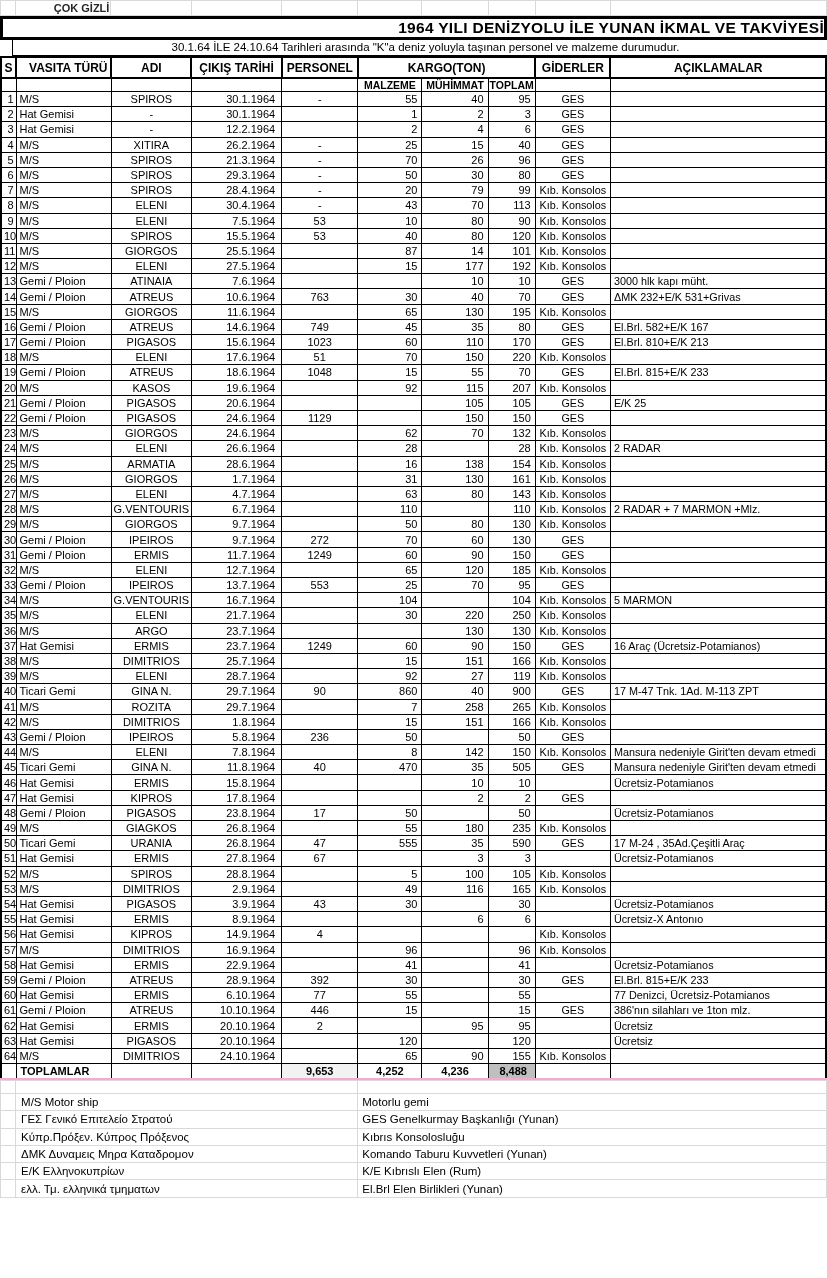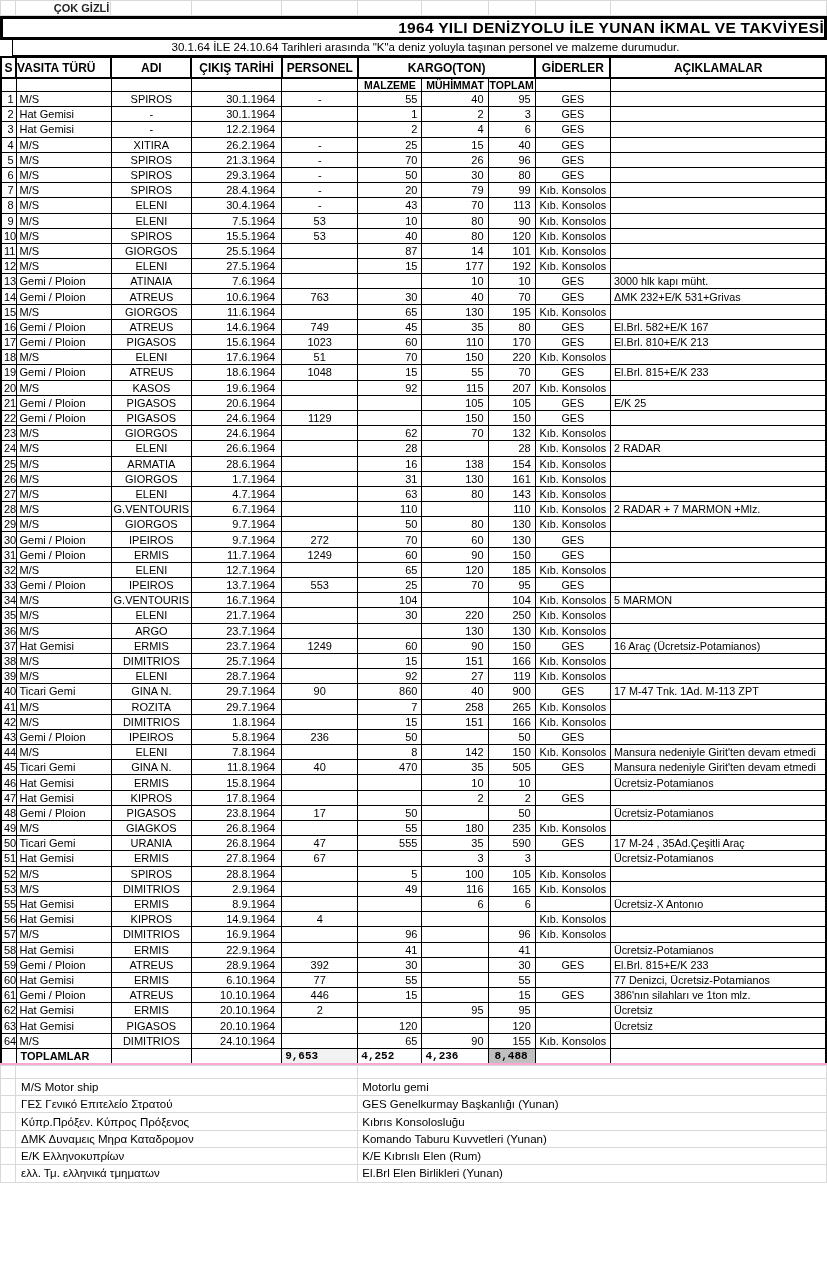--- a/index.html
+++ b/index.html
@@ -25,34 +25,34 @@
   .subtitle-bar{
     box-sizing:border-box;width:827px;
     border-left:1px solid #000;border-right:1px solid #000;border-bottom:1px solid #000;
     height:16px;line-height:15px;text-align:center;font-size:11.5px;margin-left:12px;
   }
 
   
   .main{border:2px solid #000;}
   .main th,.main td{border:1px solid #000;}
   .main .h1 th{border-width:2px;font-size:12px;height:21px;font-weight:bold;text-align:center;padding:0 1px;}
-  .main .h1 th.left{text-align:left;padding-left:0;margin-top:8px;}
+  .main .h1 th.left{text-align:left;padding-left:12px;margin-top:8px;}
   .main .h2 th{font-size:10.5px;height:11px;font-weight:bold;text-align:center;padding:0;}
   .main td{height:15.2px;font-size:11px;padding:0 3px;}
   td.c0{text-align:right;padding:0 2px;}
   td.c1{text-align:left;padding-left:3px;}
   td.c2{text-align:center;padding:0 1px;}
   td.c3{text-align:right;padding-right:6px;}
   td.c4{text-align:center;}
   td.c5,td.c6,td.c7{text-align:right;padding-right:4px;}
   td.c8{text-align:center;padding:0 1px;font-size:10.8px;}
   td.c9{text-align:left;padding-left:3px;font-size:10.8px;}
   .totals td{font-weight:bold;height:15.5px;border-bottom:2px solid #f9a8d4;}
   .totals .tl{text-align:left;padding-left:4px;}
-  .totals .tv{text-align:left;font-family:Liberation Mono, monospace;}
+  .totals .tv{text-align:center;}
 
   
   .legend td{border:1px solid #d9d9d9;height:17.3px;font-size:11.5px;text-align:left;}
   .legend .spacer td{height:13px;}
   .legend .ll{padding-left:5px;}
   .legend .lr{padding-left:4px;}
 </style>
 </head>
 <body>
 
@@ -759,20 +759,32 @@
         <td class="c2">DIMITRIOS</td>
         <td class="c3">2.9.1964</td>
         <td class="c4"></td>
         <td class="c5">49</td>
         <td class="c6">116</td>
         <td class="c7">165</td>
         <td class="c8">Kıb. Konsolos</td>
         <td class="c9"></td>
       </tr>
         <tr>
+        <td class="c0">54</td>
+        <td class="c1">Hat Gemisi</td>
+        <td class="c2">PIGASOS</td>
+        <td class="c3">3.9.1964</td>
+        <td class="c4">43</td>
+        <td class="c5">30</td>
+        <td class="c6"></td>
+        <td class="c7">30</td>
+        <td class="c8"></td>
+        <td class="c9">Ücretsiz-Potamianos</td>
+      </tr>
+        <tr>
         <td class="c0">55</td>
         <td class="c1">Hat Gemisi</td>
         <td class="c2">ERMIS</td>
         <td class="c3">8.9.1964</td>
         <td class="c4"></td>
         <td class="c5"></td>
         <td class="c6">6</td>
         <td class="c7">6</td>
         <td class="c8"></td>
         <td class="c9">Ücretsiz-X Antonıo</td>

